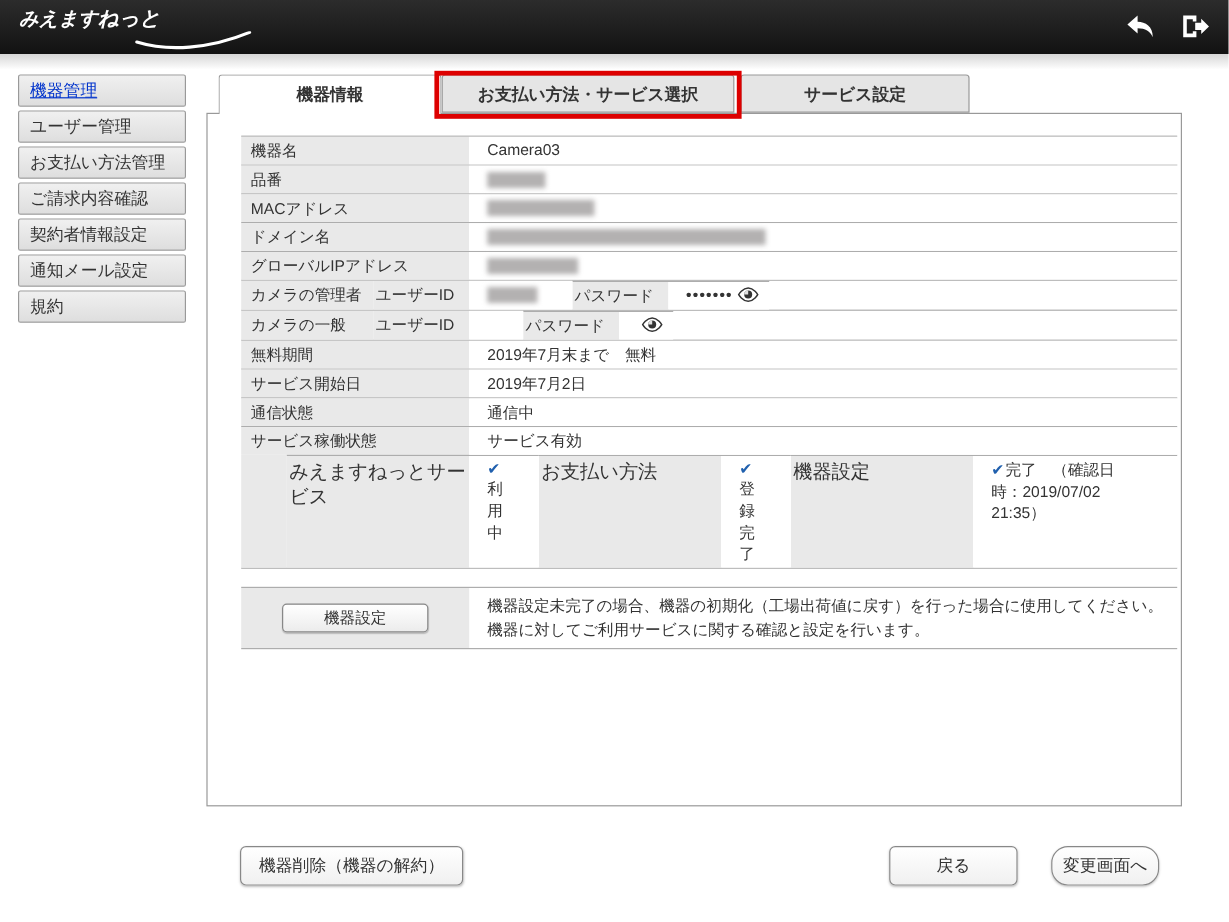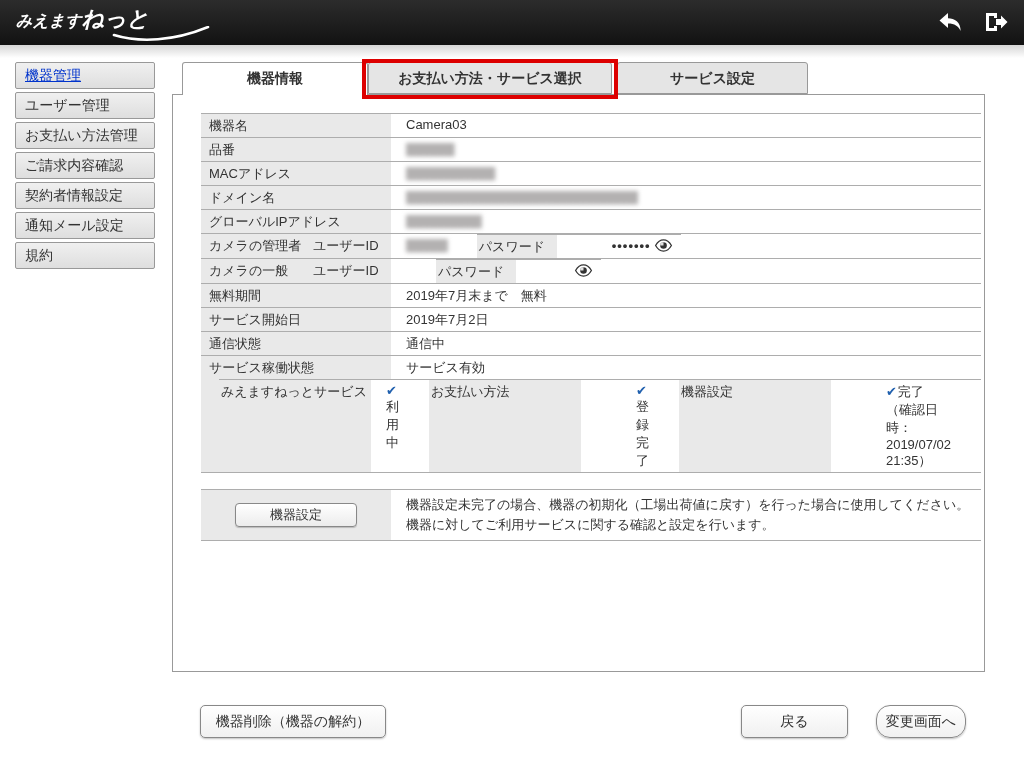--- a/index.html
+++ b/index.html
@@ -6,21 +6,21 @@
   body{font-family:"Liberation Sans","DejaVu Sans",sans-serif;color:#333;}
   .screen{position:relative;width:1024px;height:768px;background:#fff;overflow:hidden;}
 
   
   .topbar{position:absolute;left:0;top:0;width:1024px;height:45px;
     background:linear-gradient(#2c2c2c,#121212);}
   .header-fade{position:absolute;left:0;top:45px;width:1024px;height:13px;
     background:linear-gradient(#d6d6d6,rgba(255,255,255,0));}
   .logo{position:absolute;left:16px;top:4px;color:#fff;font-style:italic;font-weight:bold;
     white-space:nowrap;cursor:pointer;}
-  .logo-sub{font-size:22px;letter-spacing:0;}
+  .logo-sub{font-size:17px;letter-spacing:0;}
   .logo svg{position:absolute;left:96px;top:22px;}
   .topbar-icons{position:absolute;right:14px;top:9px;display:flex;gap:18px;align-items:center;}
   .tb-icon{width:28px;height:26px;display:flex;align-items:center;justify-content:center;cursor:pointer;}
 
   
   .sidebar{position:absolute;left:15px;top:62px;width:131px;}
   .side-item{box-sizing:border-box;width:140px;height:27px;line-height:25px;margin-bottom:3px;
     background:linear-gradient(#f0f0f0,#dedede);border:1px solid #999;border-radius:2px;
     font-size:14px;padding-left:9px;color:#333;cursor:pointer;overflow:hidden;white-space:nowrap;}
   .side-item.active{color:#0033cc;text-decoration:underline;}
@@ -43,26 +43,26 @@
   
   .dtable{position:absolute;left:28px;top:18px;width:780px;border-bottom:1px solid #adadad;}
   .trow{display:flex;border-top:1px solid #adadad;min-height:22px;box-sizing:border-box;}
   .lbl{width:190px;box-sizing:border-box;background:#e9e9e9;font-size:13px;
     padding:3px 4px 2px 8px;}
   .lbl-main{width:110px;box-sizing:border-box;background:#e9e9e9;font-size:13px;
     padding:3px 4px 2px 8px;}
   .val{flex:1;font-size:13px;padding:3px 30px 2px 15px;position:relative;background:#fff;}
   .group{flex:1;display:flex;flex-direction:row;}
   .g-row{display:flex;min-height:22px;box-sizing:border-box;}
-  .g-row + .g-row{border-top:1px solid #adadad;gap:40px;}
+  .g-row + .g-row{border-top:1px solid #adadad;}
   .lbl-sub{width:80px;box-sizing:border-box;background:#e9e9e9;font-size:13px;
     padding:3px 2px 2px 2px;}
   .spacer{width:38px;background:#e9e9e9;}
   .status-group .g-row{border-top:1px solid #adadad;}
-  .lbl-sub2{width:152px;box-sizing:border-box;background:#e9e9e9;font-size:13px;
+  .lbl-sub2{width:152px;box-sizing:border-box;background:#e9e9e9;font-size:16px;
     padding:3px 2px 2px 2px;}
   .masked{color:#b3b1b1;filter:blur(2px);font-size:11px;letter-spacing:-1px;line-height:15px;}
   .pwdots{font-weight:bold;letter-spacing:1px;}
   .check{color:#2060ae;font-weight:bold;margin-right:1px;}
   .eye{position:absolute;right:8px;top:3px;cursor:pointer;line-height:0;}
 
   
   .section{position:absolute;left:28px;top:394px;width:780px;display:flex;
     border-top:1px solid #adadad;border-bottom:1px solid #adadad;min-height:46px;box-sizing:border-box;}
   .sec-lbl{width:190px;box-sizing:border-box;background:#e9e9e9;display:flex;

